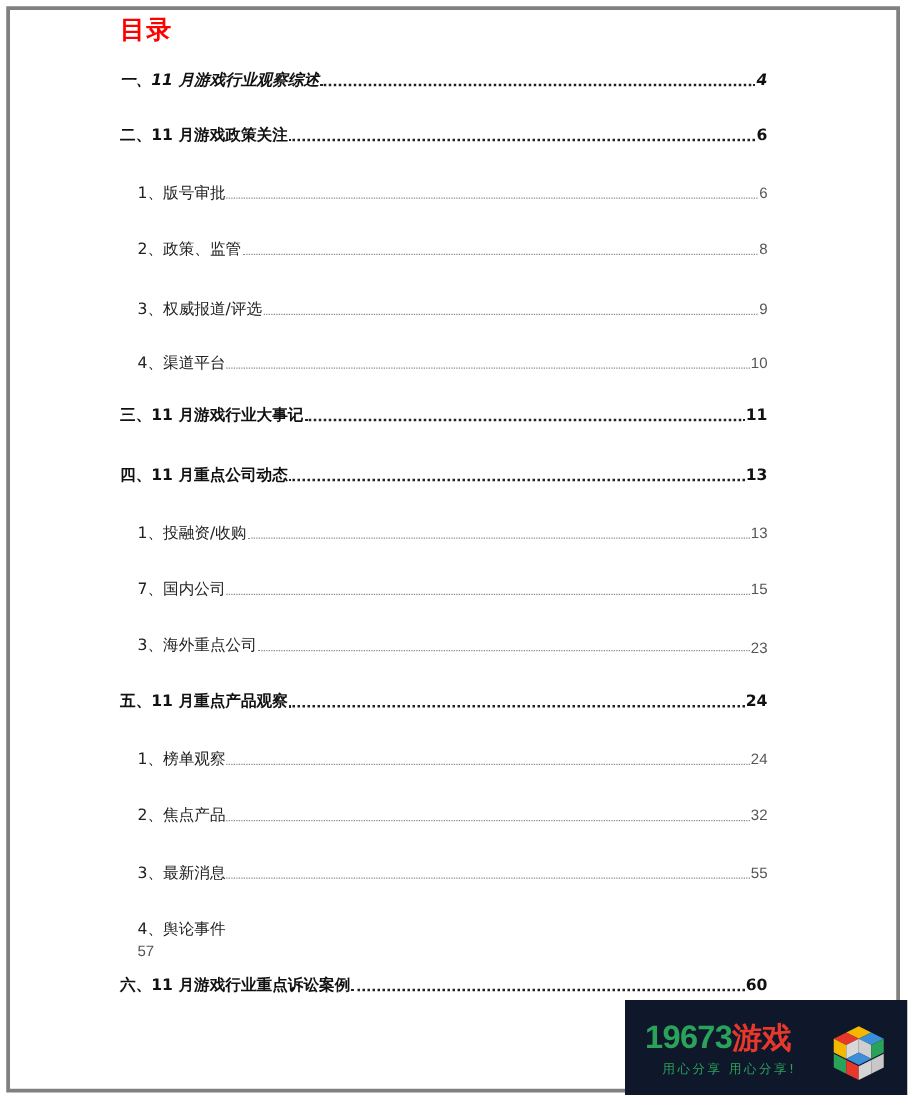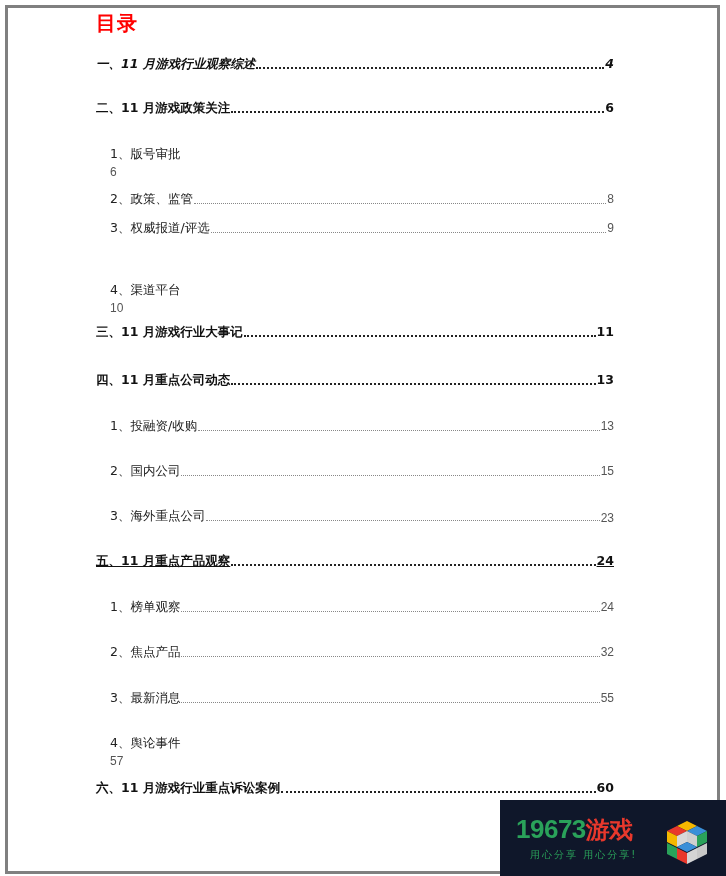--- a/index.html
+++ b/index.html
@@ -37,66 +37,66 @@
     <div class="toc-row lvl1" style="top: 56px; font-style: italic;">
       <span class="label">一、11 月游戏行业观察综述</span>
       <span class="leader"></span>
       <span class="page">4</span>
     </div>
     <div class="toc-row lvl1" style="top: 100px;">
       <span class="label">二、11 月游戏政策关注</span>
       <span class="leader"></span>
       <span class="page">6</span>
     </div>
-    <div class="toc-row lvl2" style="top: 146px; flex-direction: column;">
+    <div class="toc-row lvl2" style="top: 146px;">
       <span class="label">1、版号审批</span>
       <span class="leader"></span>
       <span class="page">6</span>
     </div>
     <div class="toc-row lvl2" style="top: 191px;">
       <span class="label">2、政策、监管</span>
       <span class="leader"></span>
       <span class="page">8</span>
     </div>
-    <div class="toc-row lvl2" style="top: 220px;">
+    <div class="toc-row lvl2" style="top: 239px;">
       <span class="label">3、权威报道/评选</span>
       <span class="leader"></span>
       <span class="page">9</span>
     </div>
-    <div class="toc-row lvl2" style="top: 282px; flex-direction: column;">
+    <div class="toc-row lvl2" style="top: 282px;">
       <span class="label">4、渠道平台</span>
       <span class="leader"></span>
       <span class="page">10</span>
     </div>
     <div class="toc-row lvl1" style="top: 324px;">
       <span class="label">三、11 月游戏行业大事记</span>
       <span class="leader"></span>
       <span class="page">11</span>
     </div>
     <div class="toc-row lvl1" style="top: 372px;">
       <span class="label">四、11 月重点公司动态</span>
       <span class="leader"></span>
       <span class="page">13</span>
     </div>
     <div class="toc-row lvl2" style="top: 418px;">
       <span class="label">1、投融资/收购</span>
       <span class="leader"></span>
       <span class="page">13</span>
     </div>
     <div class="toc-row lvl2" style="top: 463px;">
-      <span class="label">2、国内公司</span>
+      <span class="label">7、国内公司</span>
       <span class="leader"></span>
       <span class="page">15</span>
     </div>
     <div class="toc-row lvl2" style="top: 508px; align-items: flex-end;">
       <span class="label">3、海外重点公司</span>
       <span class="leader"></span>
       <span class="page">23</span>
     </div>
-    <div class="toc-row lvl1" style="top: 553px; text-decoration: underline;">
+    <div class="toc-row lvl1" style="top: 553px;">
       <span class="label">五、11 月重点产品观察</span>
       <span class="leader"></span>
       <span class="page">24</span>
     </div>
     <div class="toc-row lvl2" style="top: 599px;">
       <span class="label">1、榜单观察</span>
       <span class="leader"></span>
       <span class="page">24</span>
     </div>
     <div class="toc-row lvl2" style="top: 644px;">

